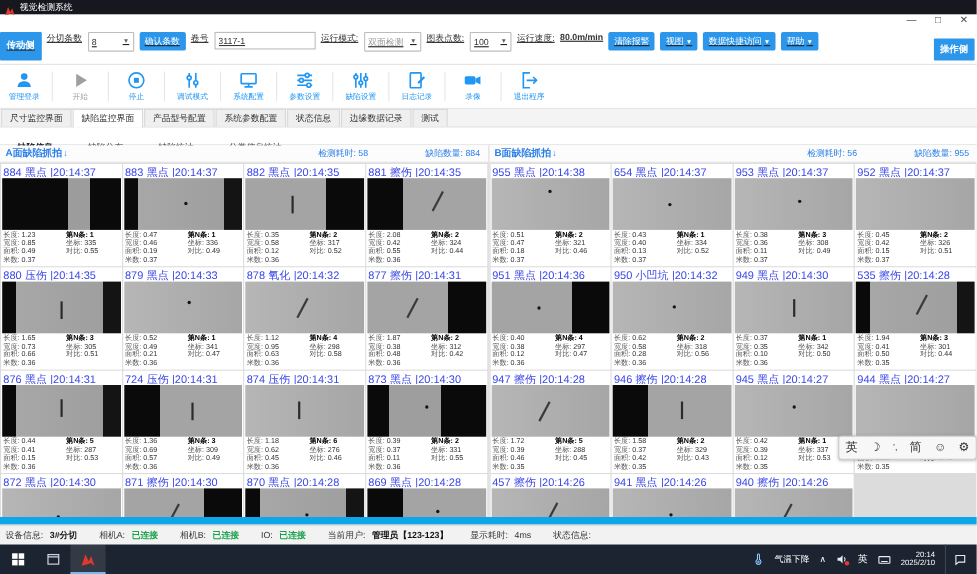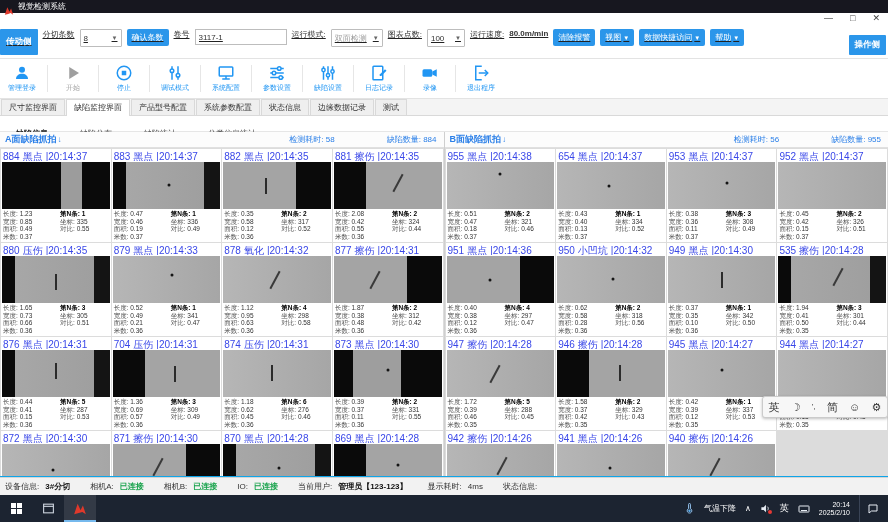--- a/index.html
+++ b/index.html
@@ -38,21 +38,21 @@
 
   
   .tabstrip{height:15px;background:#f4f4f4;display:flex;align-items:flex-end;padding:1px 1px 0 1px;border-bottom:1px solid #d9d9d9;flex:0 0 auto;}
   .tab{font-size:8px;color:#333;padding:2px 7px;background:#efefef;border:1px solid #d9d9d9;border-bottom:none;margin-right:1px;white-space:nowrap;}
   .tab.active{background:#fff;position:relative;top:1px;padding-bottom:3px;}
   .subtabs{height:15px;display:flex;align-items:center;gap:0;border-bottom:1px solid #e6e6e6;flex:0 0 auto;background:#fff;}
   .subtab{font-size:8px;color:#444;padding:2px 16px;white-space:nowrap;margin-top:20px;}
   .subtab.active{font-weight:bold;color:#111;}
 
   
-  .main{flex:1 1 auto;display:flex;overflow:hidden;border-bottom:1px solid #0ea5e9;}
+  .main{flex:1 1 auto;display:flex;overflow:hidden;border-bottom:7px solid #0ea5e9;}
   .panel{flex:1;display:flex;flex-direction:column;overflow:hidden;border-right:1px solid #cfcfcf;}
   .panel:last-child{border-right:none;}
   .panel-header{height:15px;flex:0 0 auto;display:flex;align-items:center;font-size:9px;padding:0 5px;background:#fcfcfc;border-bottom:1px solid #e0e0e0;}
   .p-title{color:#2a7fe8;font-weight:bold;}
   .p-sort{color:#2a7fe8;font-size:8px;margin-left:1px;}
   .p-spacer{flex:1;}
   .p-elapsed,.p-count{color:#2a7fe8;font-size:8px;white-space:nowrap;}
   .p-elapsed{margin-right:52px;}
   .p-count{margin-right:2px;}
   .cards-grid{flex:1;display:grid;grid-template-columns:repeat(4,1fr);grid-auto-rows:93px;gap:1px;background:#dcdcdc;padding:1px;overflow:hidden;}
@@ -481,21 +481,21 @@
       <div class="info-right">
         <div class="strip"><span>第N条:</span> <span>5</span></div>
         <div><span class="il">坐标:</span> <span>287</span></div>
         <div><span class="il">对比:</span> <span>0.53</span></div>
       </div>
     </div>
   </div>
 
   <div class="card">
     <div class="card-header">
-      <span class="c-id">704</span><span class="c-type">压伤</span><span class="c-time">|20:14:31</span>
+      <span class="c-id">724</span><span class="c-type">压伤</span><span class="c-time">|20:14:31</span>
     </div>
     <div class="card-img img-p4">
               <i class="mark mark-vline" style="left: 58%; top: 50%;"></i>
             </div>
     <div class="card-info">
       <div class="info-left">
         <div><span class="il">长度:</span> <span>1.36</span></div>
         <div><span class="il">宽度:</span> <span>0.69</span></div>
         <div><span class="il">面积:</span> <span>0.57</span></div>
         <div><span class="il">米数:</span> <span>0.36</span></div>
@@ -871,21 +871,21 @@
         <div class="strip"><span>第N条:</span> <span>6</span></div>
         <div><span class="il">坐标:</span> <span>272</span></div>
         <div><span class="il">对比:</span> <span>0.48</span></div>
       </div>
     </div>
   </div>
 
 
   <div class="card">
     <div class="card-header">
-      <span class="c-id">942</span><span class="c-type">擦伤</span><span class="c-time">|20:14:26</span>
+      <span class="c-id">457</span><span class="c-type">擦伤</span><span class="c-time">|20:14:26</span>
     </div>
     <div class="card-img img-p3">
               <i class="mark mark-scratch" style="left: 52%; top: 46%;"></i>
             </div>
     <div class="card-info">
       
       
     </div>
   </div>
 

